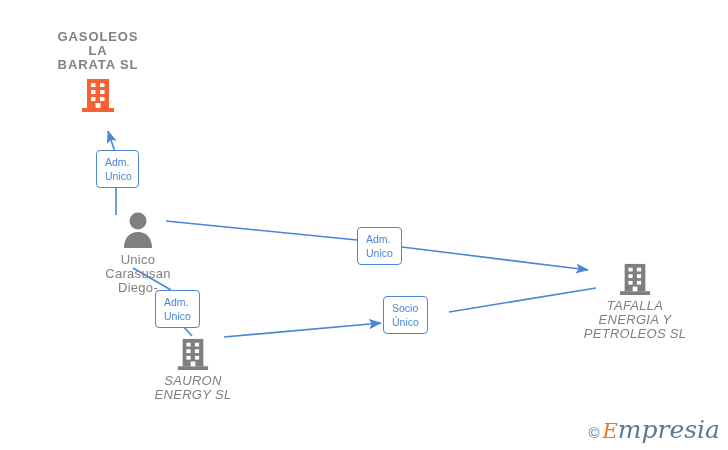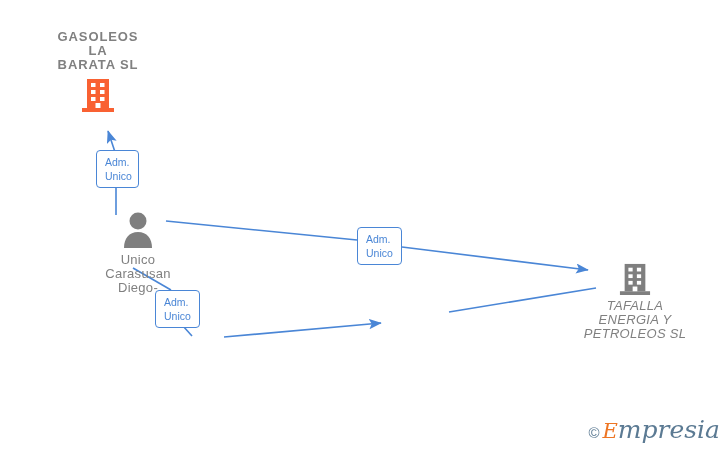--- a/index.html
+++ b/index.html
@@ -179,30 +179,47 @@
       <rect x="19" y="13" width="4.5" height="4" fill="#ffffff"></rect>
       <rect x="10" y="20" width="4.5" height="4" fill="#ffffff"></rect>
       <rect x="19" y="20" width="4.5" height="4" fill="#ffffff"></rect>
       <rect x="14.5" y="26" width="5" height="5" fill="#ffffff"></rect>
     </svg>
     <div class="node-label">TAFALLA
 ENERGIA Y
 PETROLEOS SL</div>
   </div>
 
+  <div class="node company-bottom" style="left:118px; top:337px;">
+    <svg class="node-icon" width="32" height="34" viewBox="0 0 34 36">
+      <rect x="6" y="2" width="22" height="29" fill="#7f7f7f"></rect>
+      <rect x="1" y="31" width="32" height="4" fill="#7f7f7f"></rect>
+      <rect x="10" y="6" width="4.5" height="4" fill="#ffffff"></rect>
+      <rect x="19" y="6" width="4.5" height="4" fill="#ffffff"></rect>
+      <rect x="10" y="13" width="4.5" height="4" fill="#ffffff"></rect>
+      <rect x="19" y="13" width="4.5" height="4" fill="#ffffff"></rect>
+      <rect x="10" y="20" width="4.5" height="4" fill="#ffffff"></rect>
+      <rect x="19" y="20" width="4.5" height="4" fill="#ffffff"></rect>
+      <rect x="14.5" y="26" width="5" height="5" fill="#ffffff"></rect>
+    </svg>
+    <div class="node-label">SAURON
+ENERGY  SL</div>
+  </div>
 
   <div class="chip" style="left:96px; top:150px; width:43px; height:38px;">Adm.
 Unico</div>
 
   <div class="chip" style="left:357px; top:227px; width:45px; height:38px;">Adm.
 Unico</div>
 
   <div class="chip" style="left:155px; top:290px; width:45px; height:38px;">Adm.
 Unico</div>
 
+  <div class="chip" style="left:383px; top:296px; width:45px; height:38px;">Socio
+Único</div>
 
   <div id="watermark">
     <span class="copy">©</span>
     <span class="brand-e">E</span>
     <span class="brand-rest">mpresia</span>
   </div>
 
 </div>
 
 </body></html>

